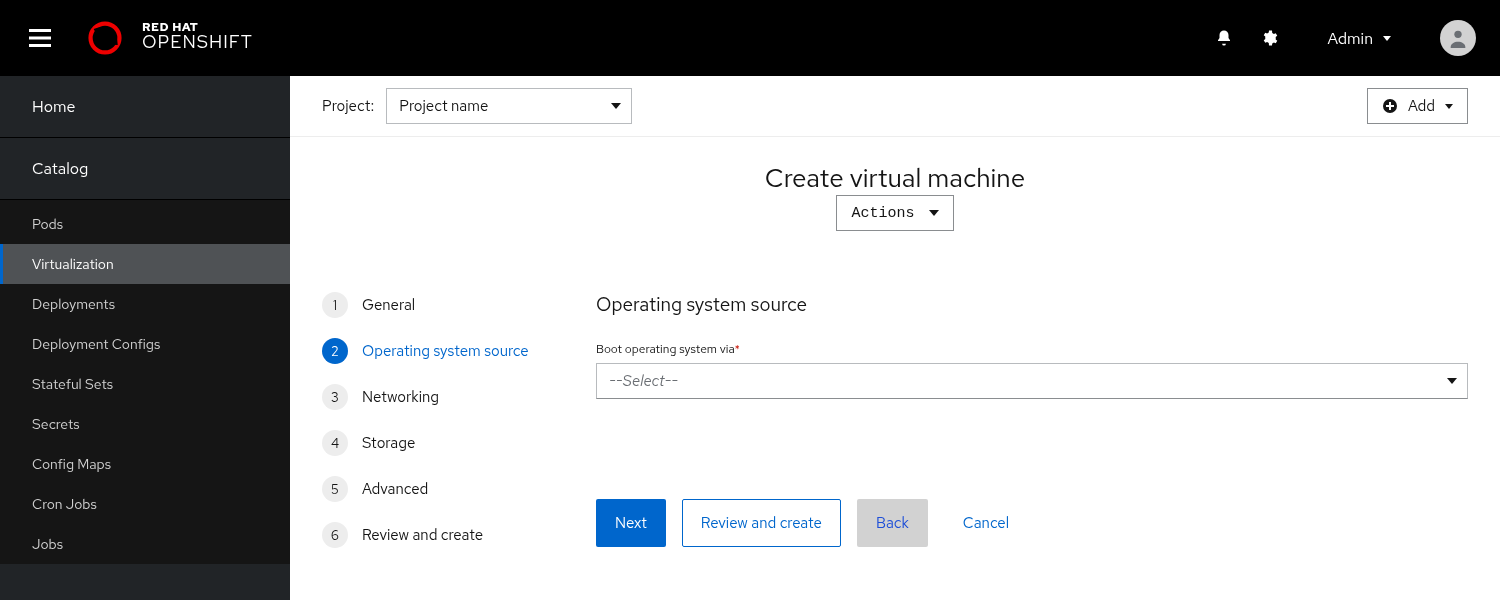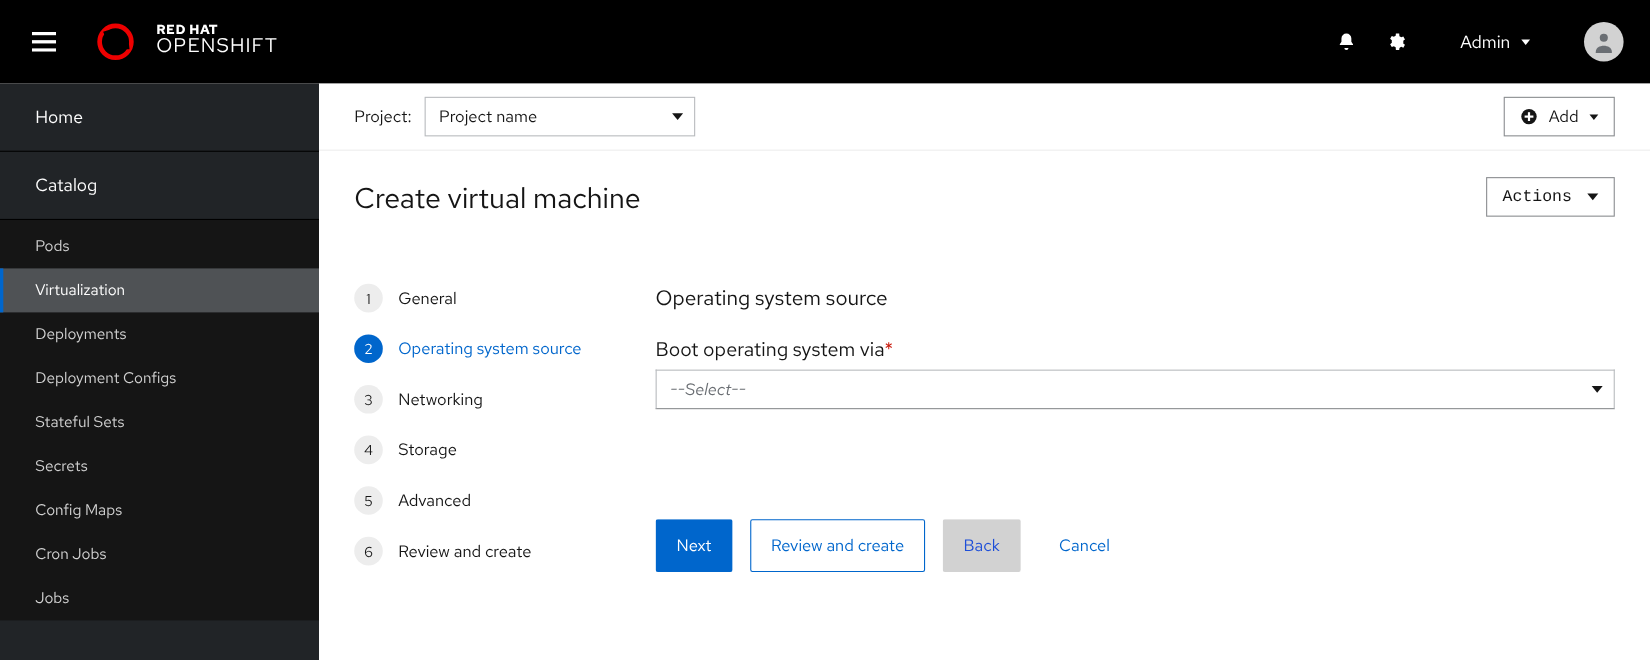--- a/index.html
+++ b/index.html
@@ -154,23 +154,24 @@
       align-items: center;
       padding: 0 14px;
       gap: 10px;
       font-size: 15px;
       cursor: pointer;
     }
     .btn-outline .plus-circle { width: 16px; height: 16px; }
 
     .page-header {
       display: flex;
-      align-items: flex-end;
+      align-items: center;
       padding: 24px 32px 28px 32px;
       border-bottom: 1px solid #fff;
+      flex-direction: column;
     }
     .page-title { font-size: 26px; font-weight: 400; flex: 1; }
     .actions-btn {
       border: 1px solid #8a8d90;
       background: #fff;
       height: 36px;
       display: flex;
       align-items: center;
       padding: 0 14px;
       gap: 14px;
@@ -209,21 +210,21 @@
       justify-content: center;
       font-size: 13px;
       flex-shrink: 0;
     }
     .step.active .step-num { background: #06c; color: #fff; }
     .step-label { font-size: 15px; color: #151515; }
     .step.active .step-label { color: #06c; }
 
     .form-pane { flex: 1; max-width: 880px; }
     .section-title { font-size: 19px; font-weight: 400; margin-bottom: 24px; }
-    .form-label { font-size: 18px; color: #151515; margin-bottom: 6px; display: block; }
+    .form-label { font-size: 12px; color: #151515; margin-bottom: 6px; display: block; }
     .req { color: #c9190b; }
     .select.boot {
       width: 100%;
       border: 1px solid #b8bbbe;
       border-bottom: 1px solid #8a8d90;
       color: #6a6e73;
       font-style: italic;
     }
 
     .btn-row {

